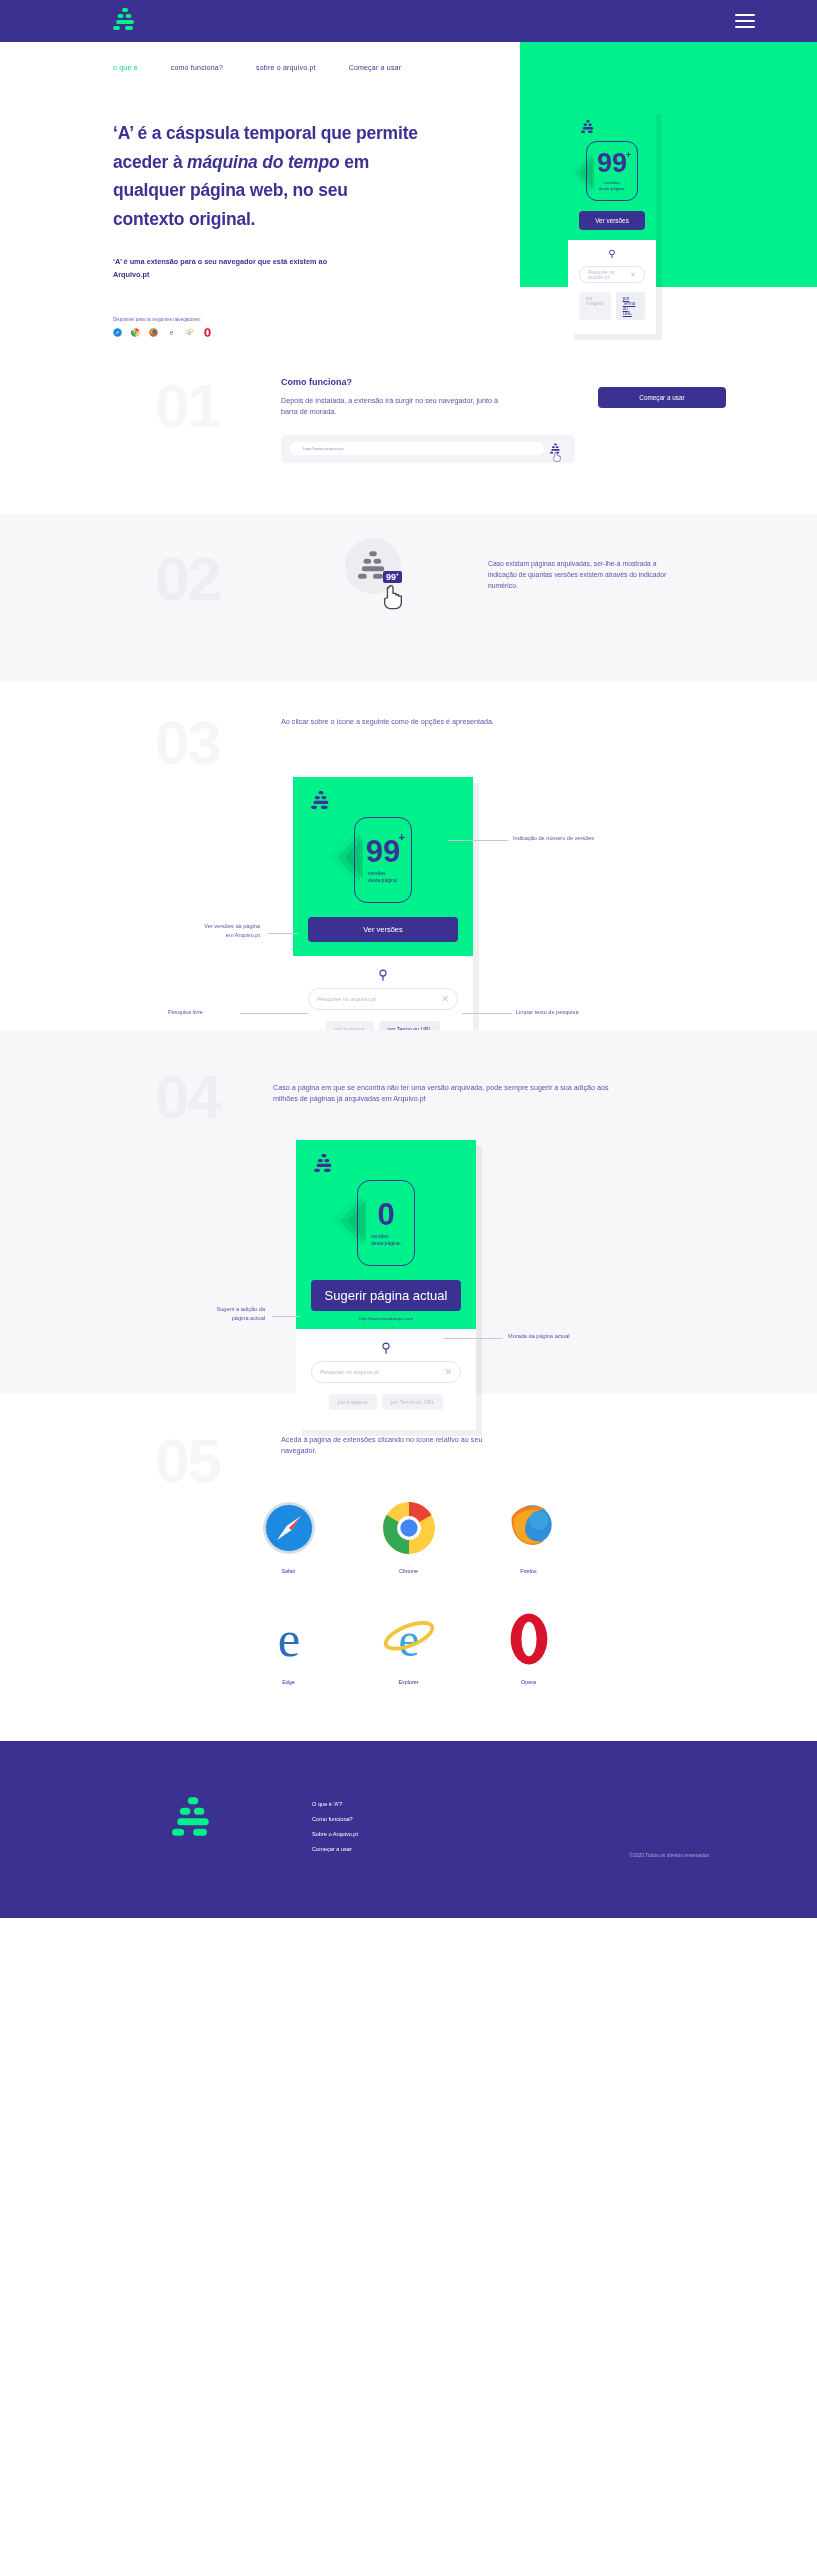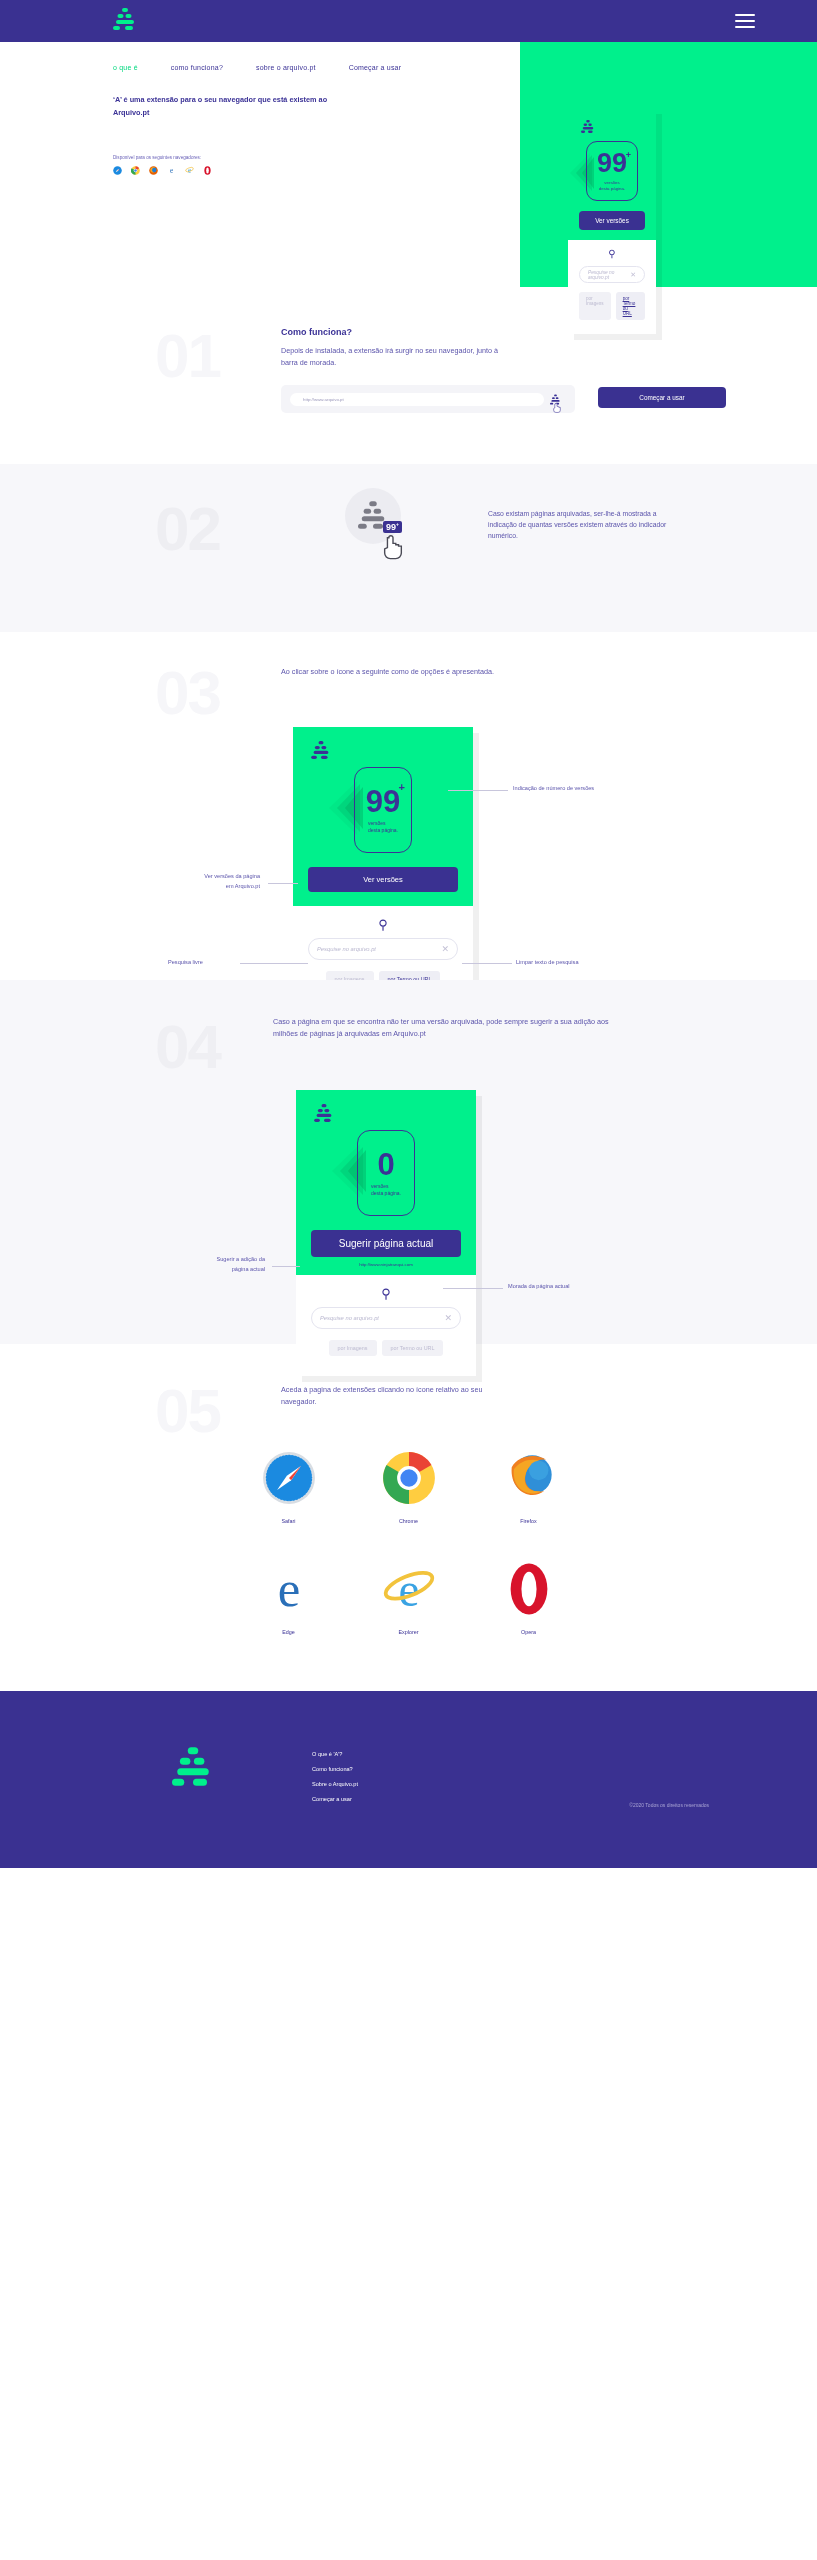--- a/index.html
+++ b/index.html
@@ -262,20 +262,23 @@
     </div>
 
     <div class="hero-left">
       <div class="nav">
         <a class="active">o que é</a>
         <a>como funciona?</a>
         <a>sobre o arquivo.pt</a>
         <a>Começar a usar</a>
       </div>
 
+      <h1 class="headline">
+        <span>‘A’ é a cáspsula temporal que permite aceder à </span><em>máquina do tempo</em><span> em qualquer página web, no seu contexto original.</span>
+      </h1>
 
       <div class="subhead">‘A’ é uma extensão para o seu navegador que está existem ao Arquivo.pt</div>
 
       <div class="avail-label">Disponível para os seguintes navegadores:</div>
       <div class="browser-mini">
         <svg width="9" height="9" viewBox="0 0 20 20">
             <circle cx="10" cy="10" r="9.5" fill="#1b8ae0"></circle>
             <polygon points="14,6 11,11 6,14 9,9" fill="#fff"></polygon>
             <polygon points="14,6 11,11 10,10" fill="#f04a3f"></polygon>
           </svg>
@@ -418,21 +421,21 @@
     <div class="anno-line" style="left:383px; top:376px; width:1px; height:42px;"></div>
     <div class="anno" style="left:180px; top:420px; width:410px; text-align:center; line-height:1.8;">
       <span>Ao inserir termo ou página é possível procurar no banco de imagens ou de</span><br>
       <span>páginas, dentro do Arquivo.pt</span>
     </div>
   </div>
 
   <div class="section gray" style="height:364px; padding-top:34px; position:relative;">
     <div class="stepnum" style="top:36px; color:#efeff3;">04</div>
     <div class="step-body" style="padding-left:273px;">
-      <div class="step-text" style="margin-top:2px; max-width:362px;">Caso a página em que se encontra não ter uma versão arquivada, pode sempre sugerir a sua adição aos milhões de páginas já arquivadas em Arquivo.pt</div>
+      <div class="step-text" style="margin-top:18px; max-width:362px;">Caso a página em que se encontra não ter uma versão arquivada, pode sempre sugerir a sua adição aos milhões de páginas já arquivadas em Arquivo.pt</div>
     </div>
 
     <div class="ext-card" style="position:absolute; left:296px; top:110px; width:180px;">
       <div class="card-logo" style="padding:14px 0 0 18px;">
         <svg width="20" height="18" viewBox="0 0 24 22">
           <rect x="9" y="0" width="6" height="4" rx="2" fill="#3b3296"></rect>
           <rect x="4.5" y="6" width="6" height="4" rx="2" fill="#3b3296"></rect>
           <rect x="12.5" y="6" width="6" height="4" rx="2" fill="#3b3296"></rect>
           <rect x="3" y="12" width="18" height="4" rx="2" fill="#3b3296"></rect>
           <rect x="0" y="18" width="7" height="4" rx="2" fill="#3b3296"></rect>
@@ -446,21 +449,21 @@
           <path d="M18 35 L36 14 L36 56 Z" fill="#00b368" opacity=".5"></path>
         </svg>
         <div class="counter-box" style="width:58px; height:86px; z-index:2; border-radius:13px;">
           <div class="counter-num" style="font-size:31px;">0</div>
           <div class="counter-sub" style="font-size:5px; text-align:left; width:100%; padding-left:13px;">
             <span>versões</span><br>
             <span>desta página.</span>
           </div>
         </div>
       </div>
-      <div class="ext-btn" style="font-size:10px; padding:8px 0; margin:14px 15px 0 15px;">Sugerir página actual</div>
+      <div class="ext-btn" style="font-size:13px; padding:8px 0; margin:14px 15px 0 15px;">Sugerir página actual</div>
       <div class="ext-url">http://www.ninjatranqui.com</div>
       <div class="ext-white" style="margin-top:8px; padding:12px 15px 20px 15px;">
         <div class="search-glyph" style="font-size:13px;">⚲</div>
         <div class="search-field" style="height:22px; border-radius:13px;">
           <span class="ph" style="font-size:5.8px;">Pesquise no arquivo.pt</span>
           <span class="clear" style="font-size:9px;">✕</span>
         </div>
         <div class="pill-row" style="margin-top:11px;">
           <span class="pill" style="font-size:5.4px; padding:5px 9px;">por Imagens</span>
           <span class="pill" style="font-size:5.4px; padding:5px 9px;">por Termo ou URL</span>

